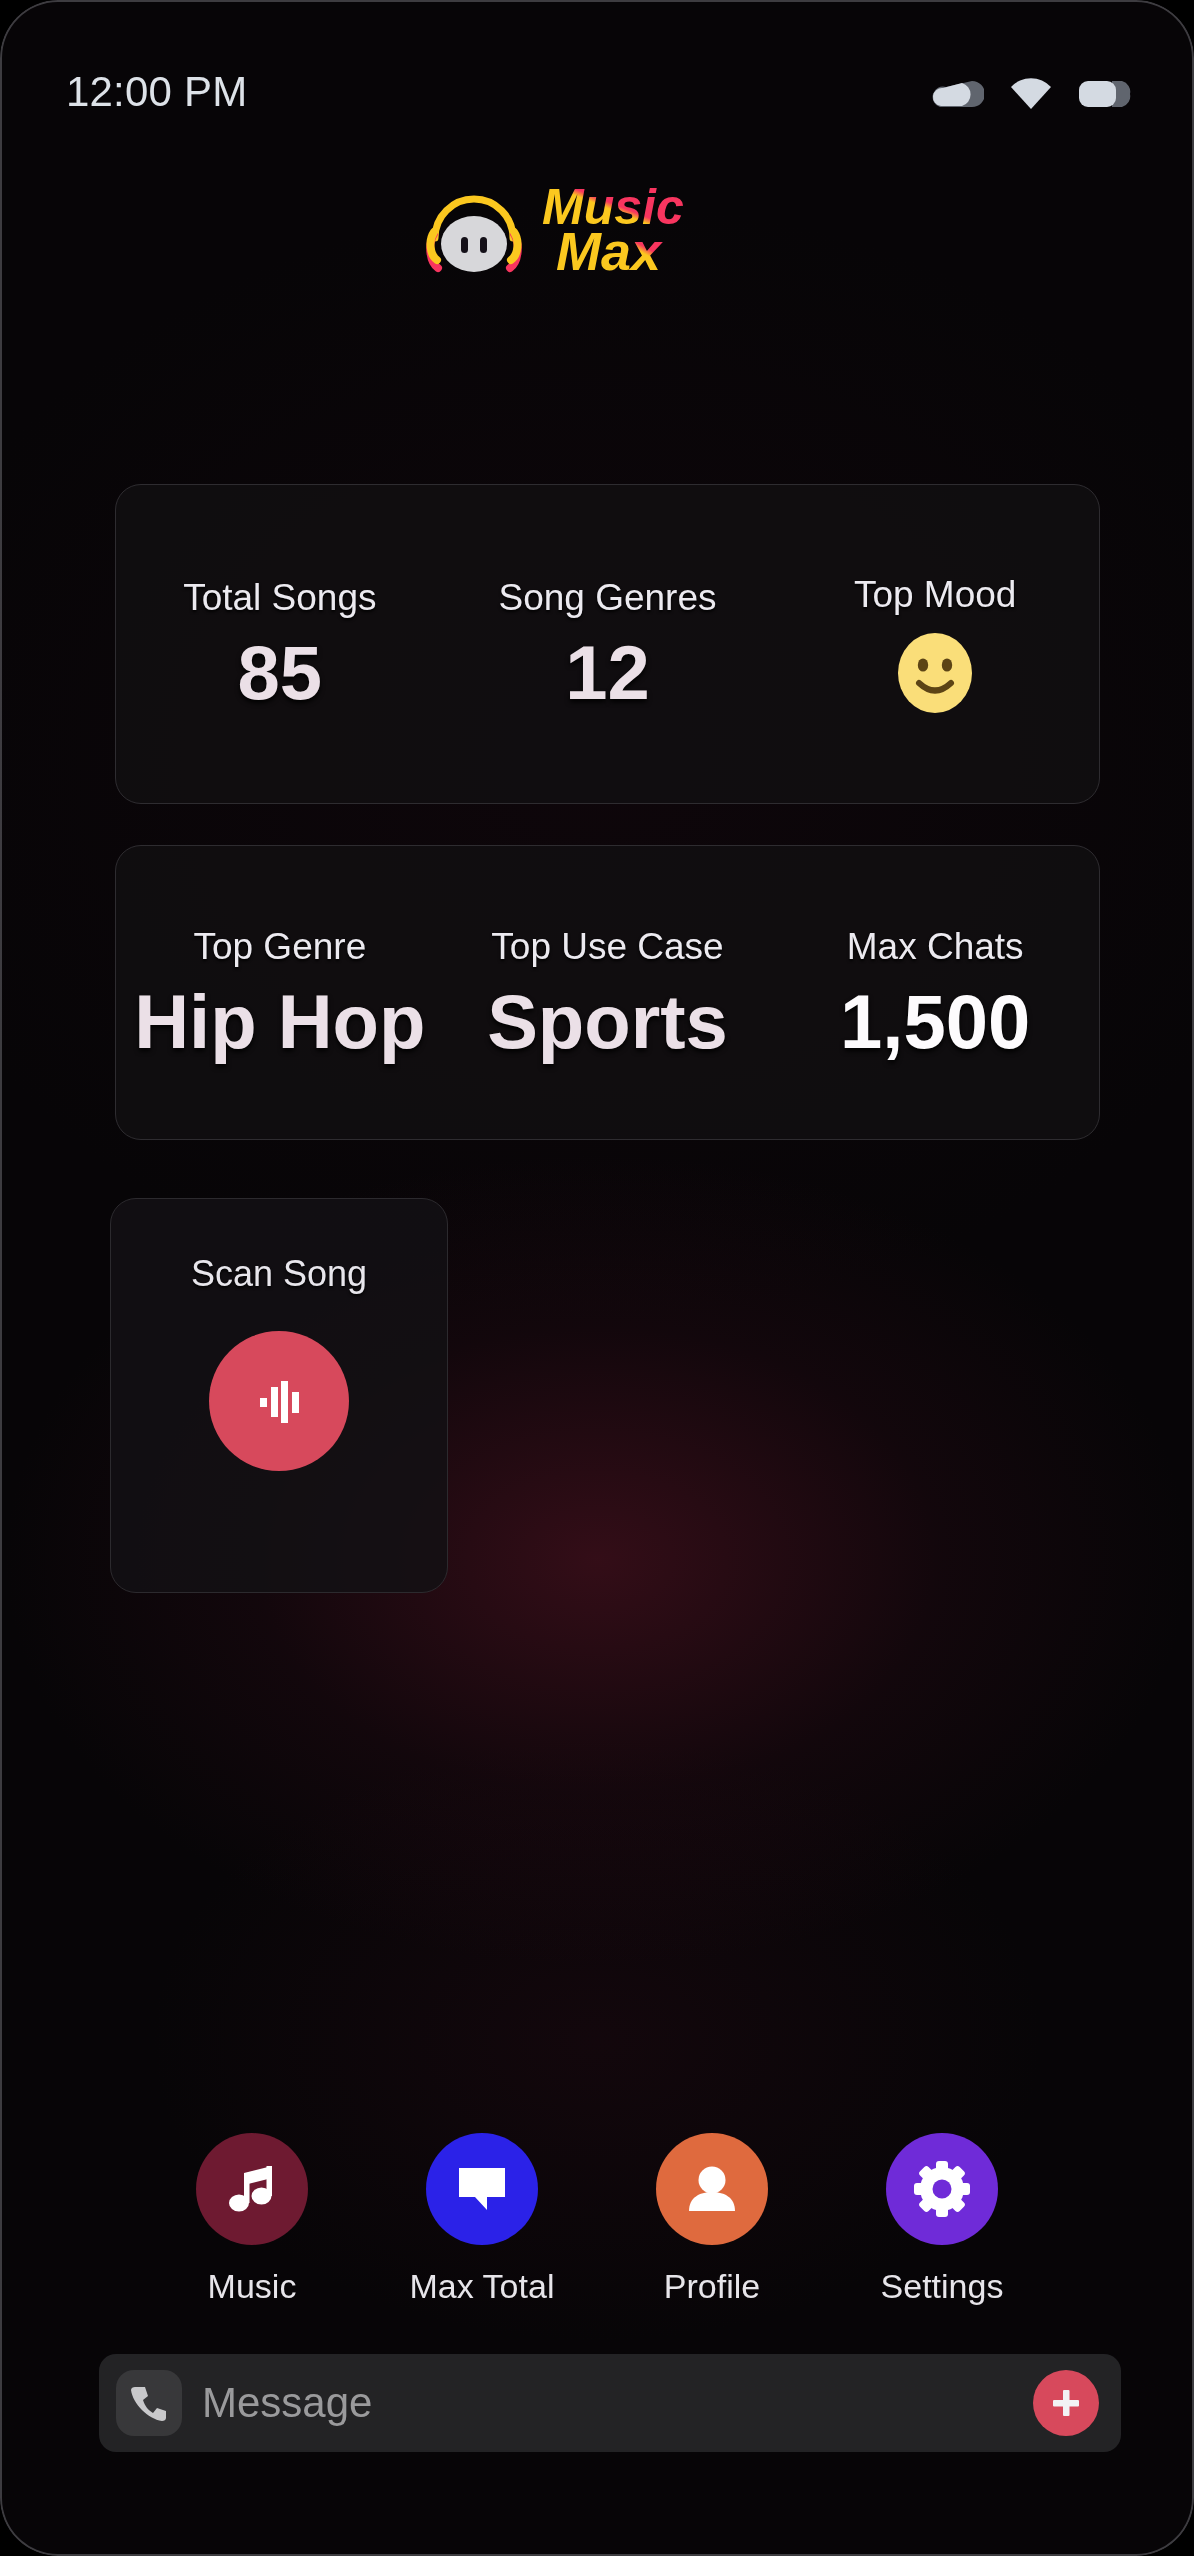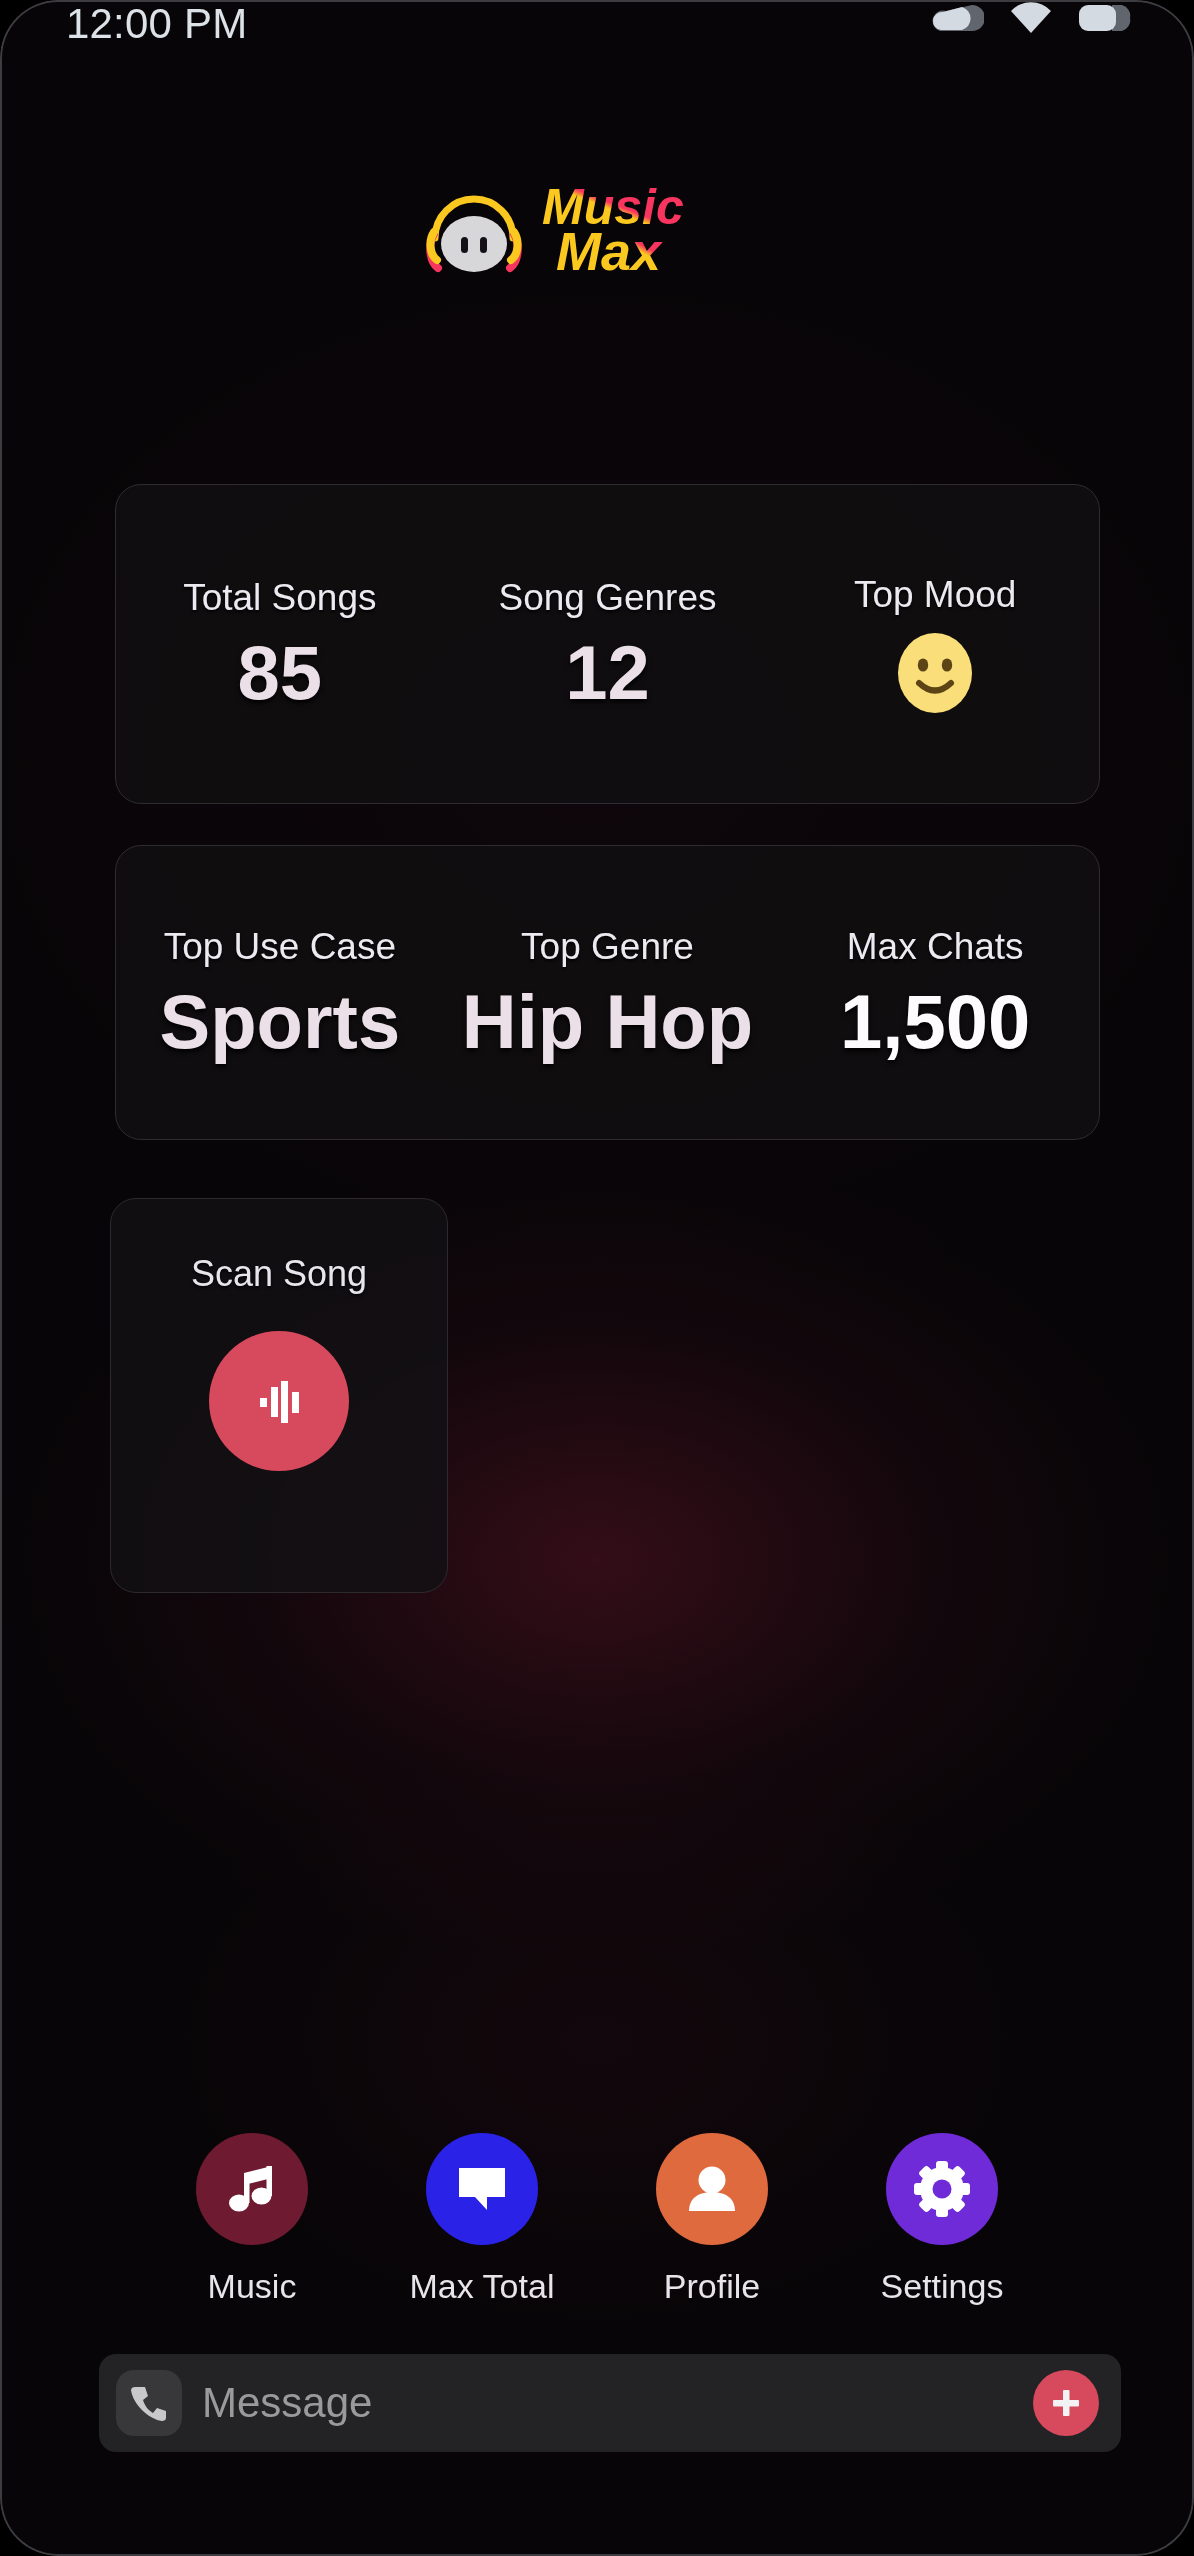--- a/index.html
+++ b/index.html
@@ -43,21 +43,21 @@
     overflow: hidden;
   }
 
   
   #statusbar {
     position: absolute;
     top: 0; left: 0;
     width: 100%;
     height: 116px;
     display: flex;
-    align-items: flex-start;
+    align-items: flex-end;
     justify-content: space-between;
     padding: 0 62px 0 66px;
     z-index: 30;
   }
   #clock {
     font-size: 42px;
     font-weight: 500;
     color: #dde2e8;
     letter-spacing: 0.2px;
   }
@@ -317,26 +317,26 @@
             <ellipse cx="27" cy="33" rx="5.2" ry="6.6" fill="#5c4415"></ellipse>
             <ellipse cx="51" cy="33" rx="5.2" ry="6.6" fill="#5c4415"></ellipse>
             <path d="M23 51 Q39 66 55 51" stroke="#5c4415" stroke-width="6" fill="none" stroke-linecap="round"></path>
           </svg>
         </div>
       </div>
     </div>
 
     <div id="card-insights" class="stat-card">
       <div class="stat-cell">
+        <div class="stat-label">Top Genre</div>
+        <div class="stat-value">Hip Hop</div>
+      </div>
+      <div class="stat-cell">
         <div class="stat-label">Top Use Case</div>
         <div class="stat-value">Sports</div>
-      </div>
-      <div class="stat-cell">
-        <div class="stat-label">Top Genre</div>
-        <div class="stat-value">Hip Hop</div>
       </div>
       <div class="stat-cell">
         <div class="stat-label">Max Chats</div>
         <div class="stat-value bright">1,500</div>
       </div>
     </div>
 
     <div id="scan-card">
       <div id="scan-label">Scan Song</div>
       <button id="scan-button">

